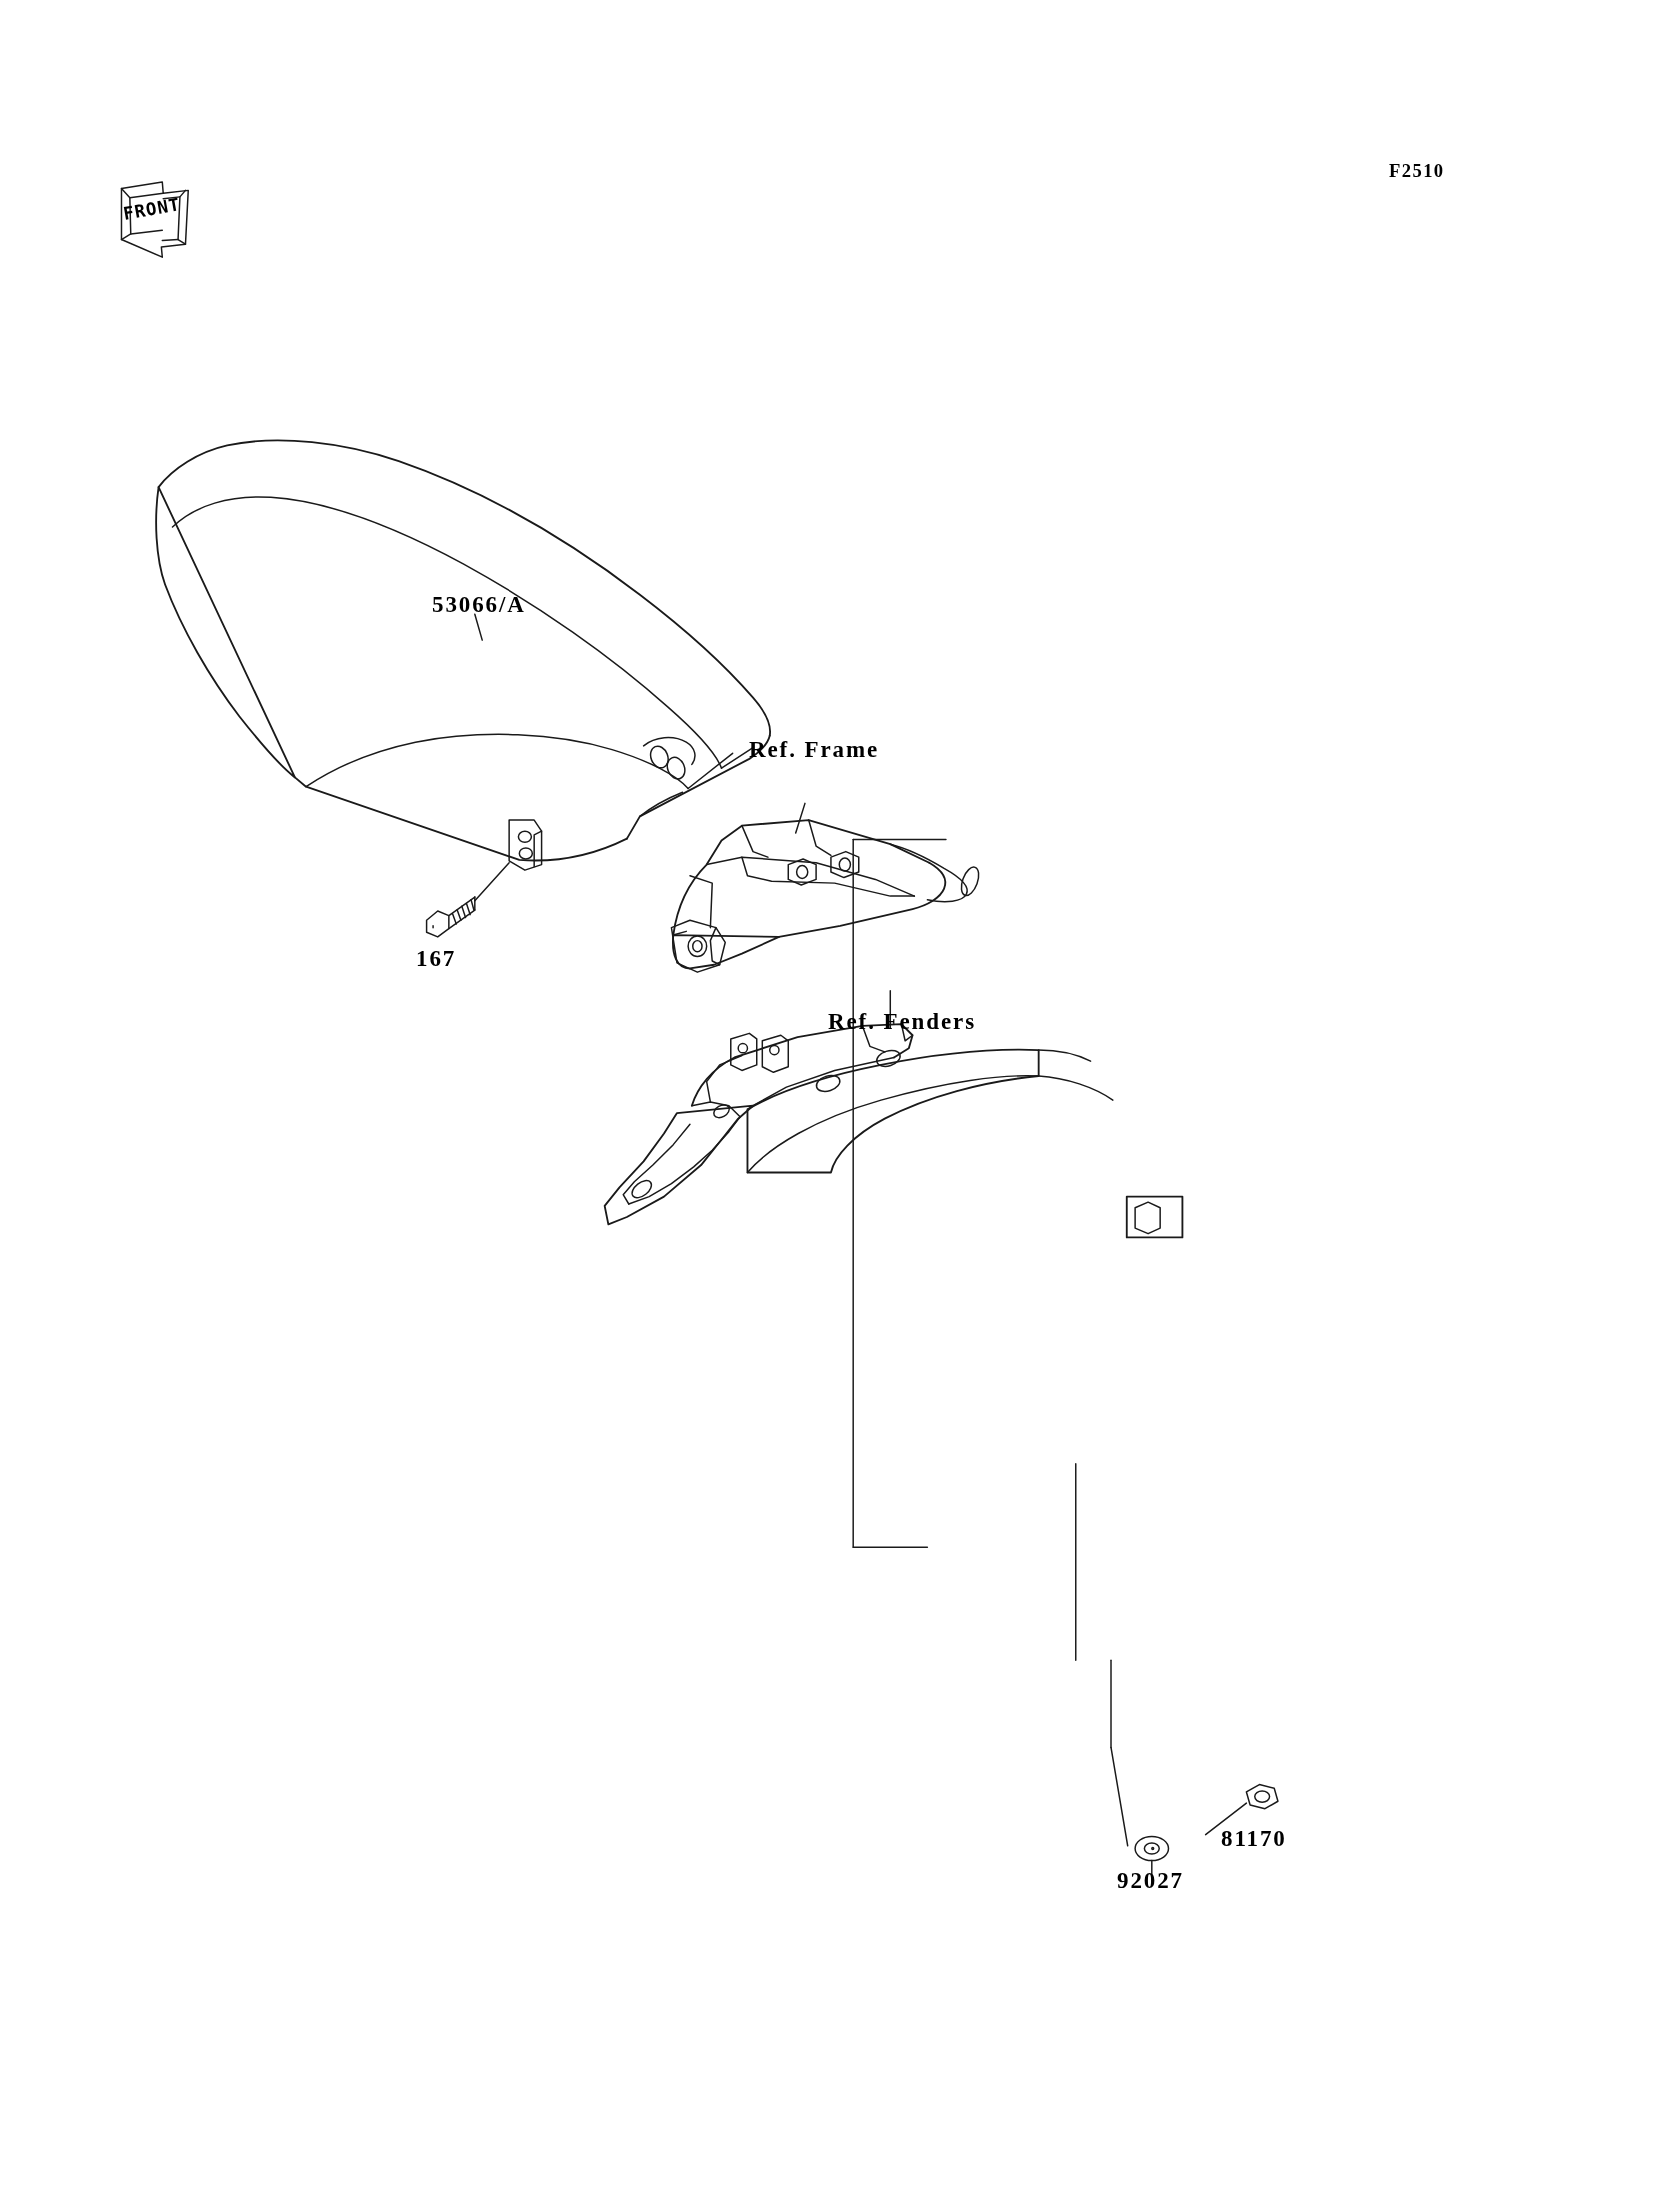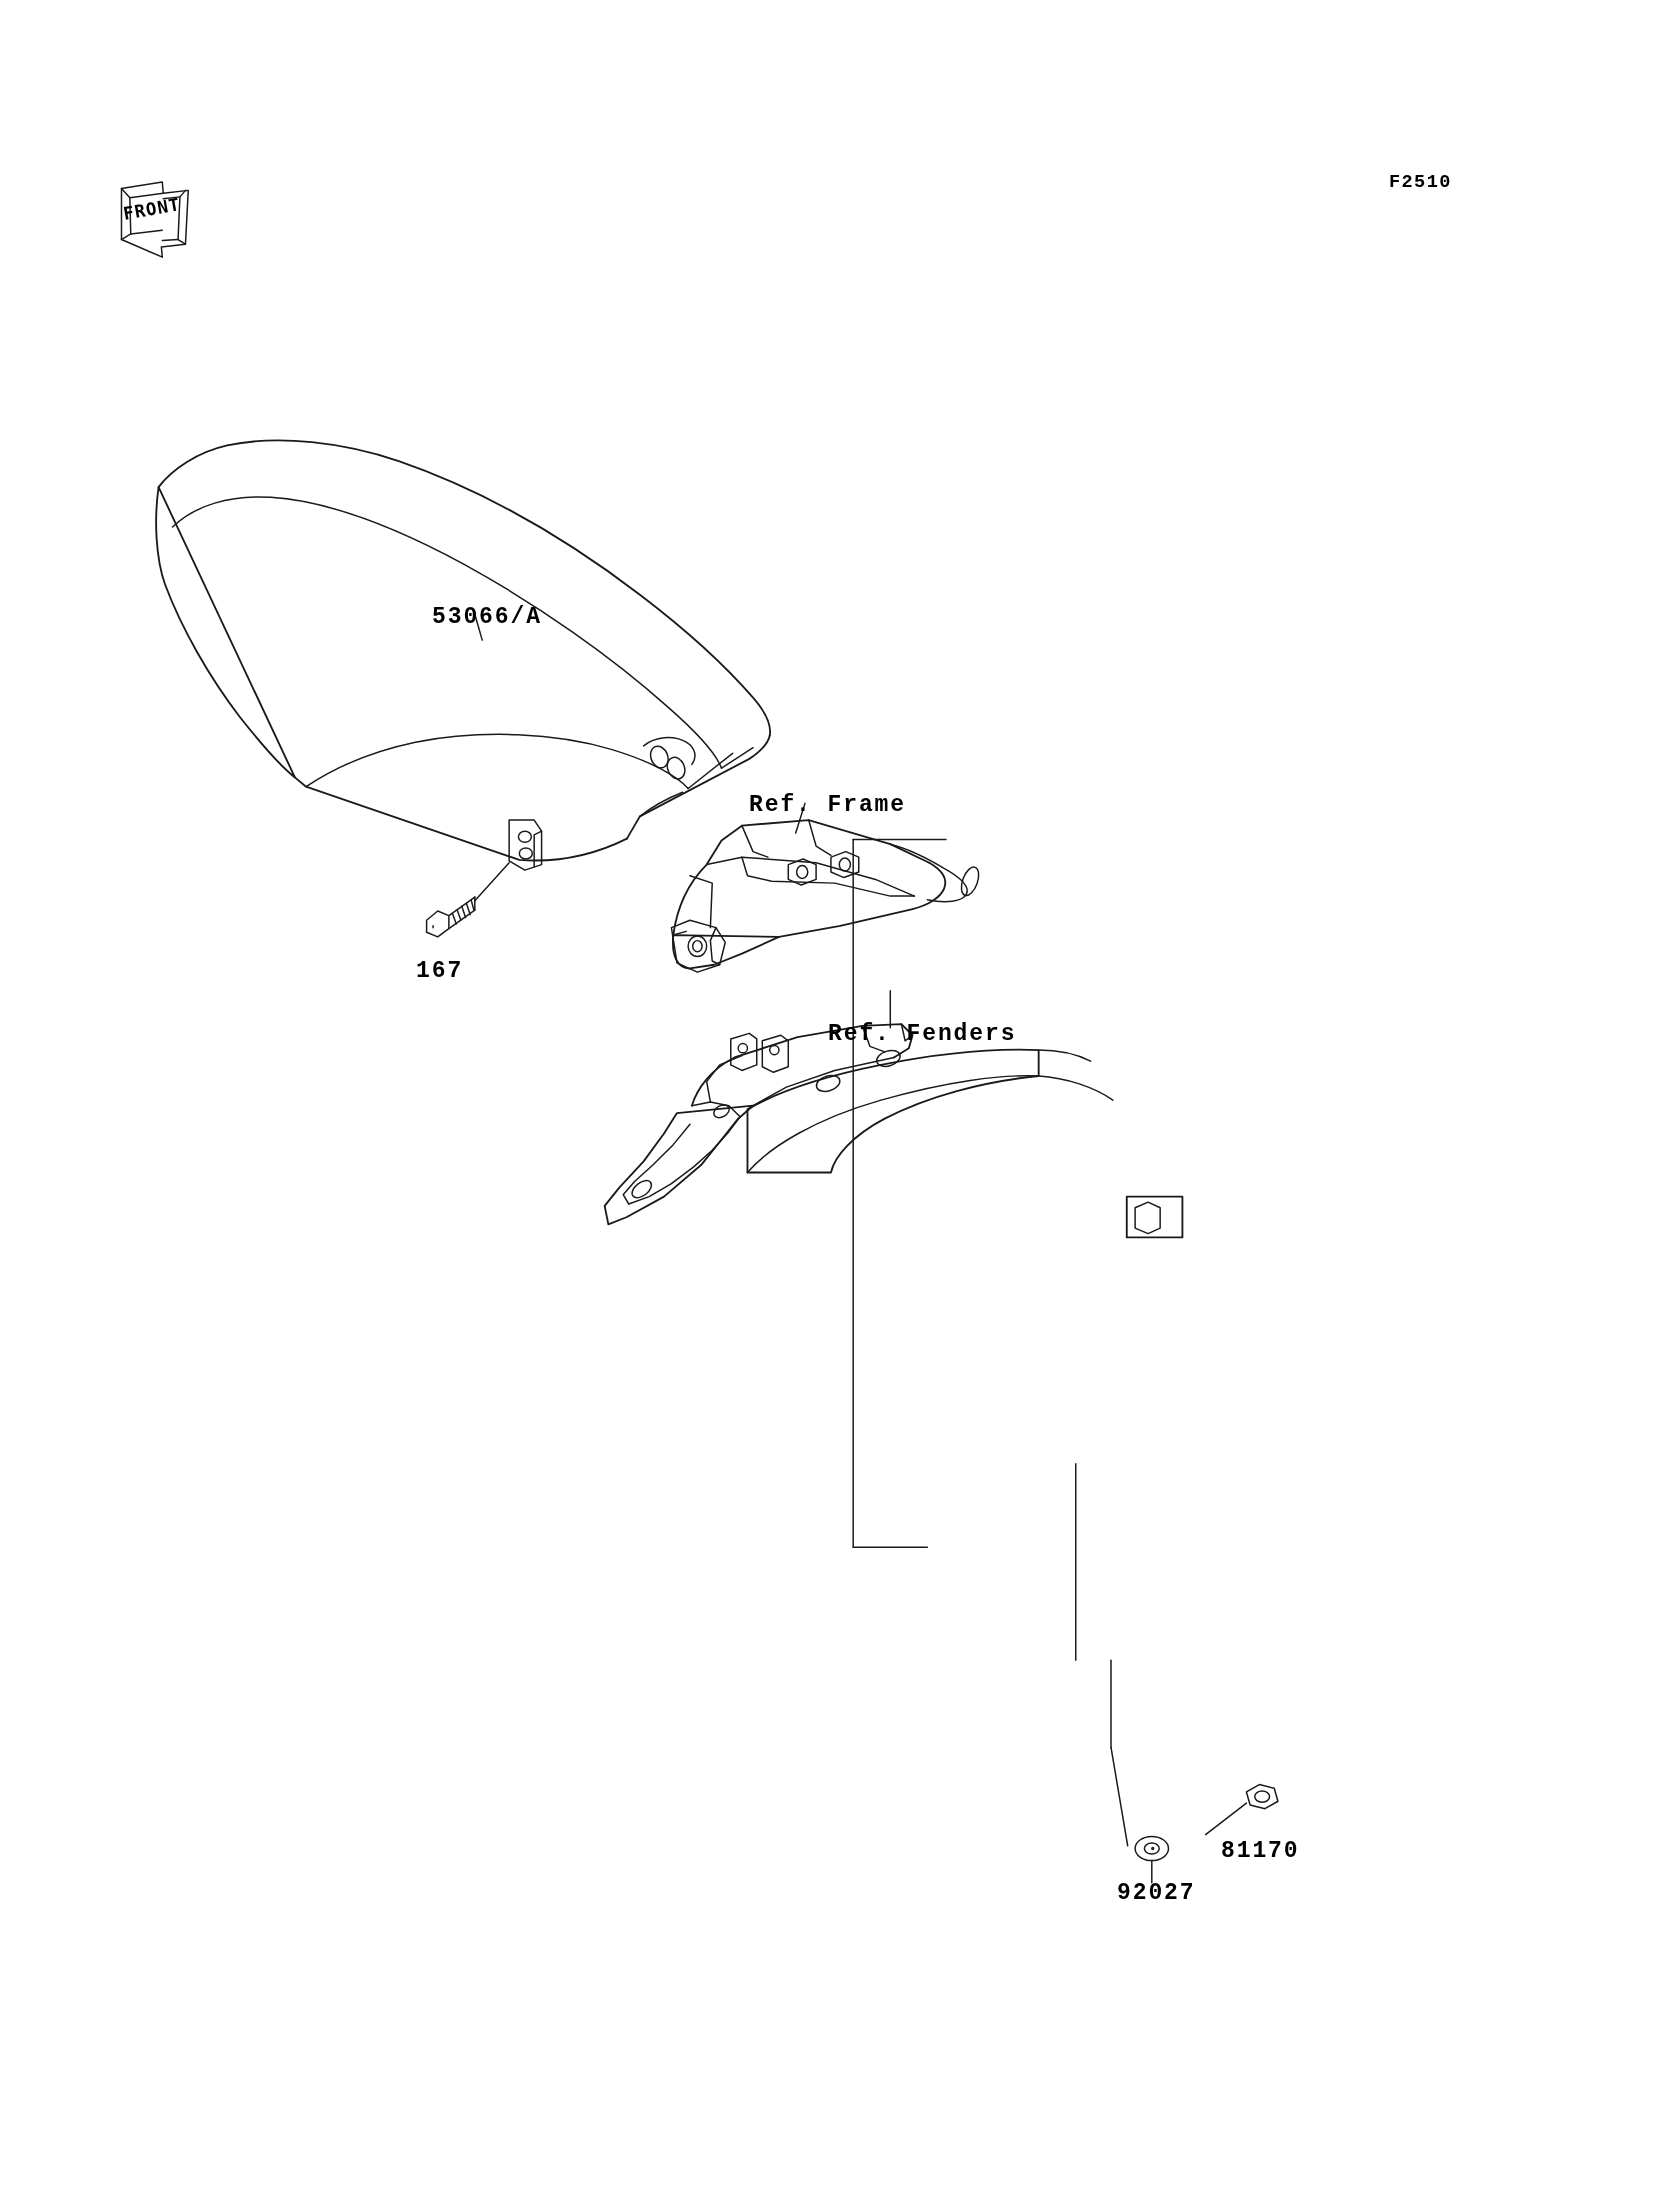--- a/index.html
+++ b/index.html
@@ -12,26 +12,25 @@
   }
   #page {
     position: relative;
     width: 1673px;
     height: 2191px;
     background: #ffffff;
     overflow: hidden;
   }
   .lbl {
     position: absolute;
-    font-family: Liberation Mono, monospace;
+    font-family: Liberation Serif, serif;
     font-weight: bold;
     color: #000000;
     white-space: nowrap;
     letter-spacing: 0.9px;
-    margin-top: 12px;
   }
   #diagram-code {
     font-size: 18.6px;
     font-weight: bold;
     letter-spacing: 1.4px;
   }
   .part-num {
     font-size: 23px;
     letter-spacing: 1.9px;
     text-align: right;
@@ -267,21 +266,21 @@
   </svg>
 
   <svg class="art" aria-hidden="true" viewBox="0 0 1804 2362" width="1673" height="2191">
     <rect x="1215" y="1290" width="60" height="44" fill="#ffffff" stroke="none"></rect>
   </svg>
 
   <div class="lbl part-num" style="left:432px; top:592px;">53066/A</div>
 
   <div class="lbl part-num" style="left:416px; top:946px;">167</div>
 
-  <div class="lbl ref-lbl" style="left:749px; top:780px;">Ref. Frame</div>
+  <div class="lbl ref-lbl" style="left:749px; top:737px;">Ref. Frame</div>
 
   <div class="lbl ref-lbl" style="left:828px; top:1009px;">Ref. Fenders</div>
 
   <div class="lbl part-num" style="left:1221px; top:1826px;">81170</div>
 
   <div class="lbl part-num" style="left:1117px; top:1868px;">92027</div>
 
 </div>
 
 

